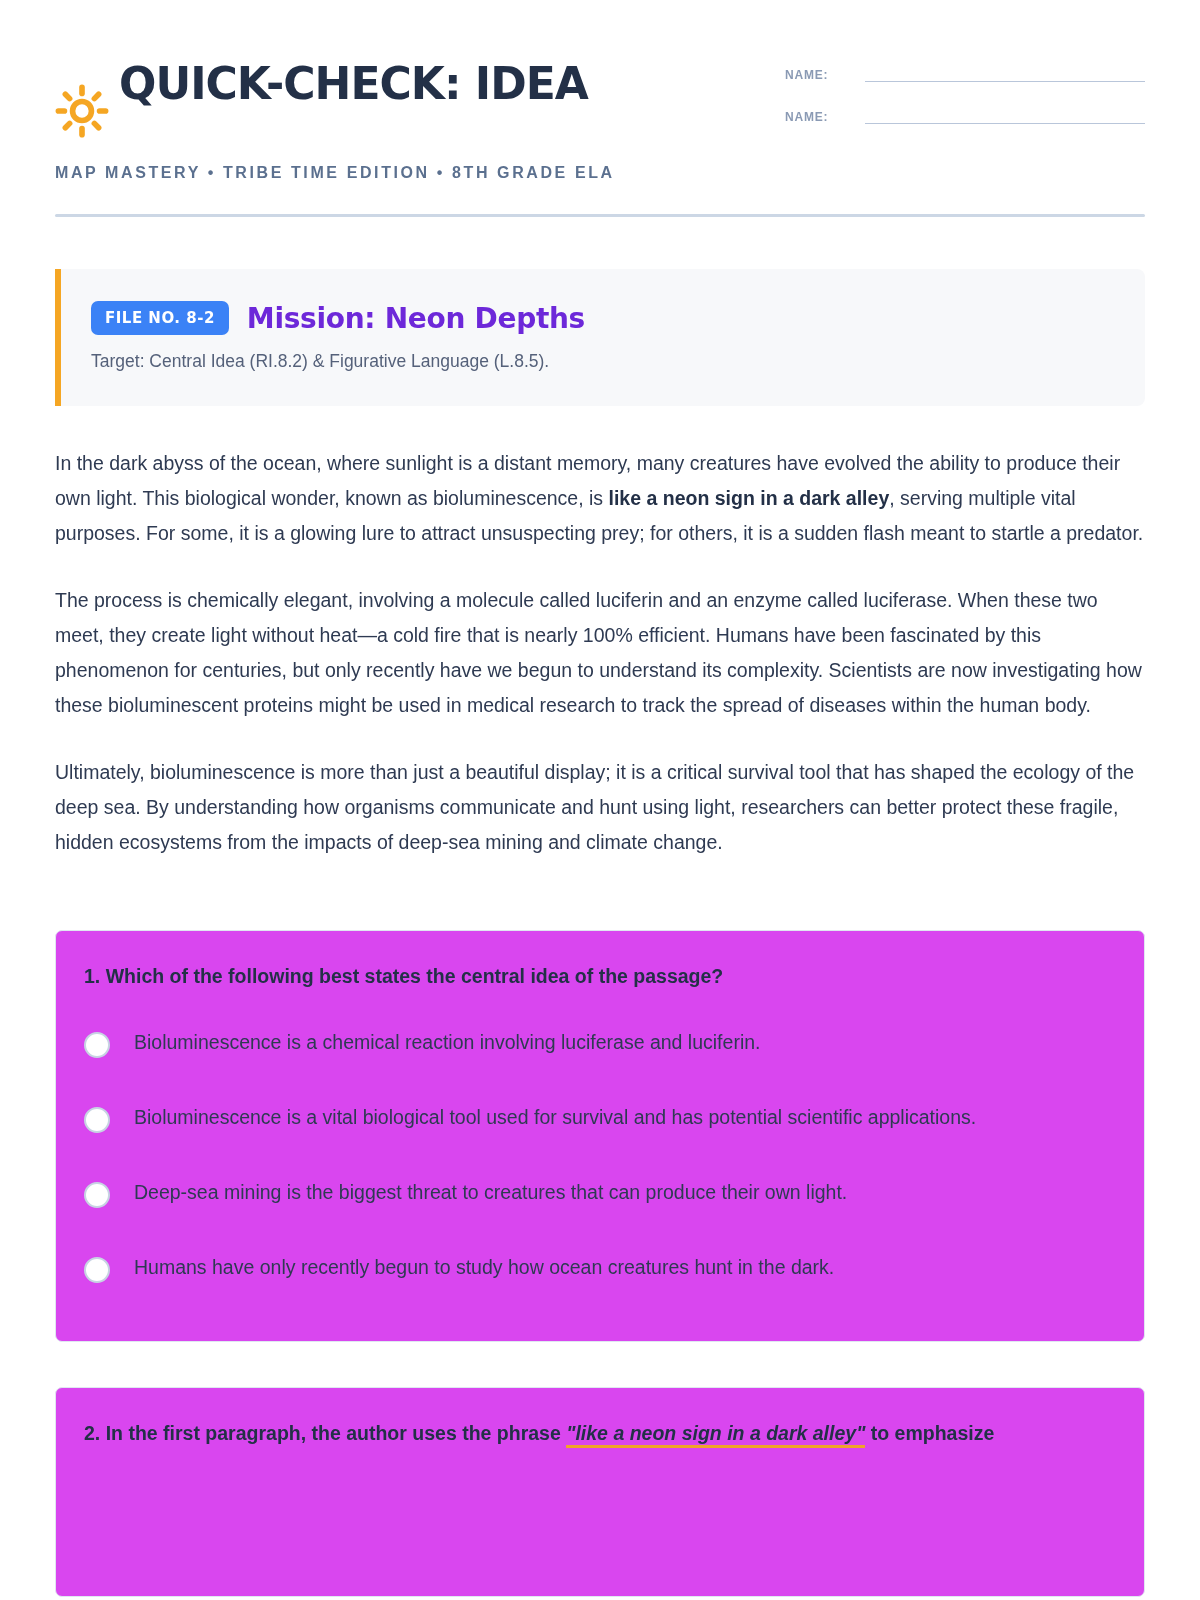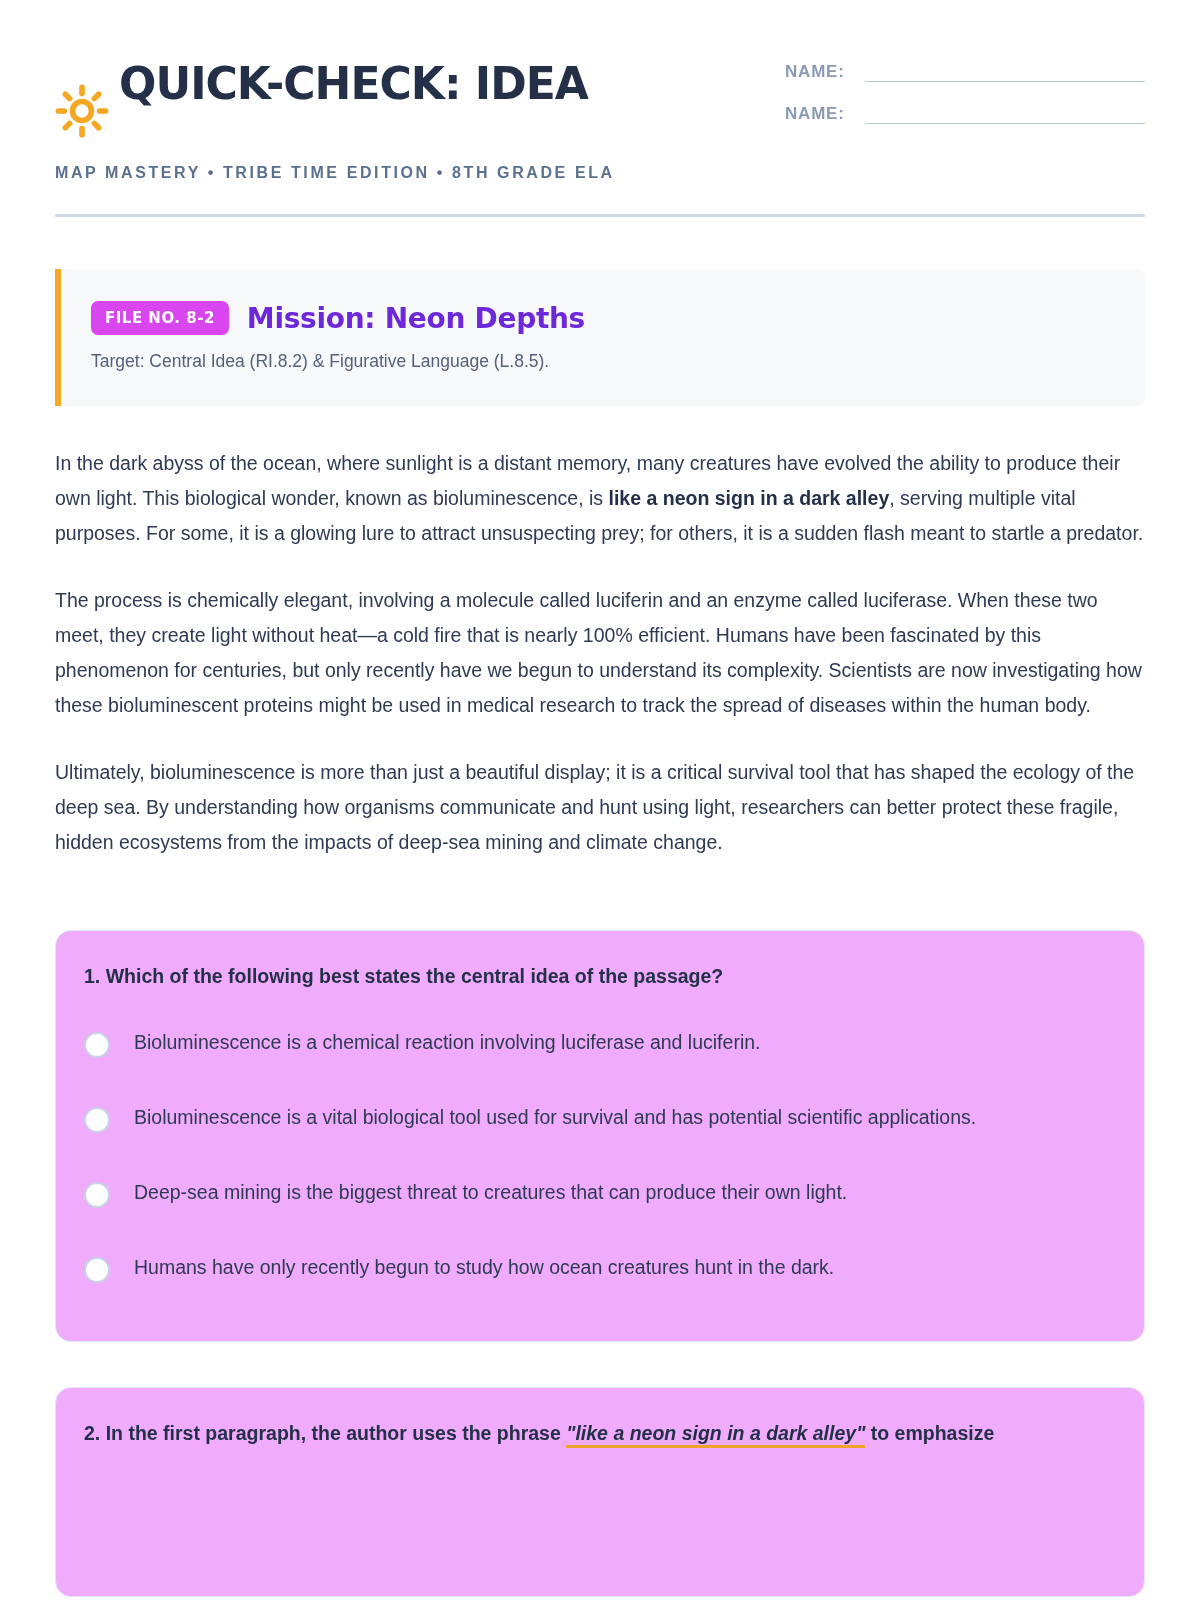--- a/index.html
+++ b/index.html
@@ -21,21 +21,21 @@
     font-weight: 800;
     font-size: 44px;
     line-height: 52px;
     letter-spacing: -1px;
     color: #233047;
     max-width: 620px;
   }
   .fields { width: 360px; margin-top: 2px; }
   .field-row { display: flex; align-items: flex-end; margin-bottom: 20px; }
   .field-label {
-    font-size: 17px; font-weight: 700; letter-spacing: 0.8px;
+    font-size: 12px; font-weight: 700; letter-spacing: 0.8px;
     color: #8a9ab4; width: 80px; flex-shrink: 0;
   }
   .field-line { flex: 1; height: 22px; border-bottom: 1px solid #b9c6da; }
 
   .subtitle {
     margin-top: 20px;
     font-size: 16px; font-weight: 700; letter-spacing: 2.6px;
     color: #5b708f;
   }
   .divider { margin-top: 32px; height: 3px; background: #ccd7e5; border-radius: 2px; }
@@ -43,21 +43,21 @@
   
   .mission {
     margin-top: 52px;
     background: #f7f8fa;
     border-left: 6px solid #f5a623;
     border-radius: 0 8px 8px 0;
     padding: 32px 30px 34px 30px;
   }
   .mission-row { display: flex; align-items: center; }
   .badge {
-    background: #d946ef; color: #ffffff;
+    background: #3b82f6; color: #ffffff;
     font-size: 15px; font-weight: 800; letter-spacing: 0.5px;
     padding: 8px 14px; border-radius: 7px;
     font-family: "DejaVu Sans", sans-serif;
   }
   .mission-title {
     font-family: "DejaVu Sans", sans-serif;
     font-weight: 800; font-size: 28px; color: #6d28d9;
     margin-left: 18px; letter-spacing: -0.3px;
   }
   .target {
@@ -65,22 +65,22 @@
   }
 
   
   .passage { margin-top: 40px; max-width: 1090px; }
   .passage p { font-size: 19.5px; line-height: 35px; margin-bottom: 32px; color: #2e3a52; }
   .passage b { font-weight: 700; color: #233047; }
 
   
   .qcard {
     border: 1.5px solid #e0e7f1;
-    border-radius: 16px;
-    background: #f0abfc;
+    border-radius: 7px;
+    background: #d946ef;
     padding: 30px 28px 14px 28px;
     margin-top: 70px;
   }
   .qprompt { font-size: 19.5px; font-weight: 700; color: #233047; line-height: 30px; }
   .options { margin-top: 36px; }
   .option { display: flex; align-items: flex-end; margin-bottom: 44px; }
   .radio {
     width: 26px; height: 26px; border-radius: 50%;
     border: 2px solid #c7d3e3; background: #ffffff;
     flex-shrink: 0; margin-right: 24px; cursor: pointer;

